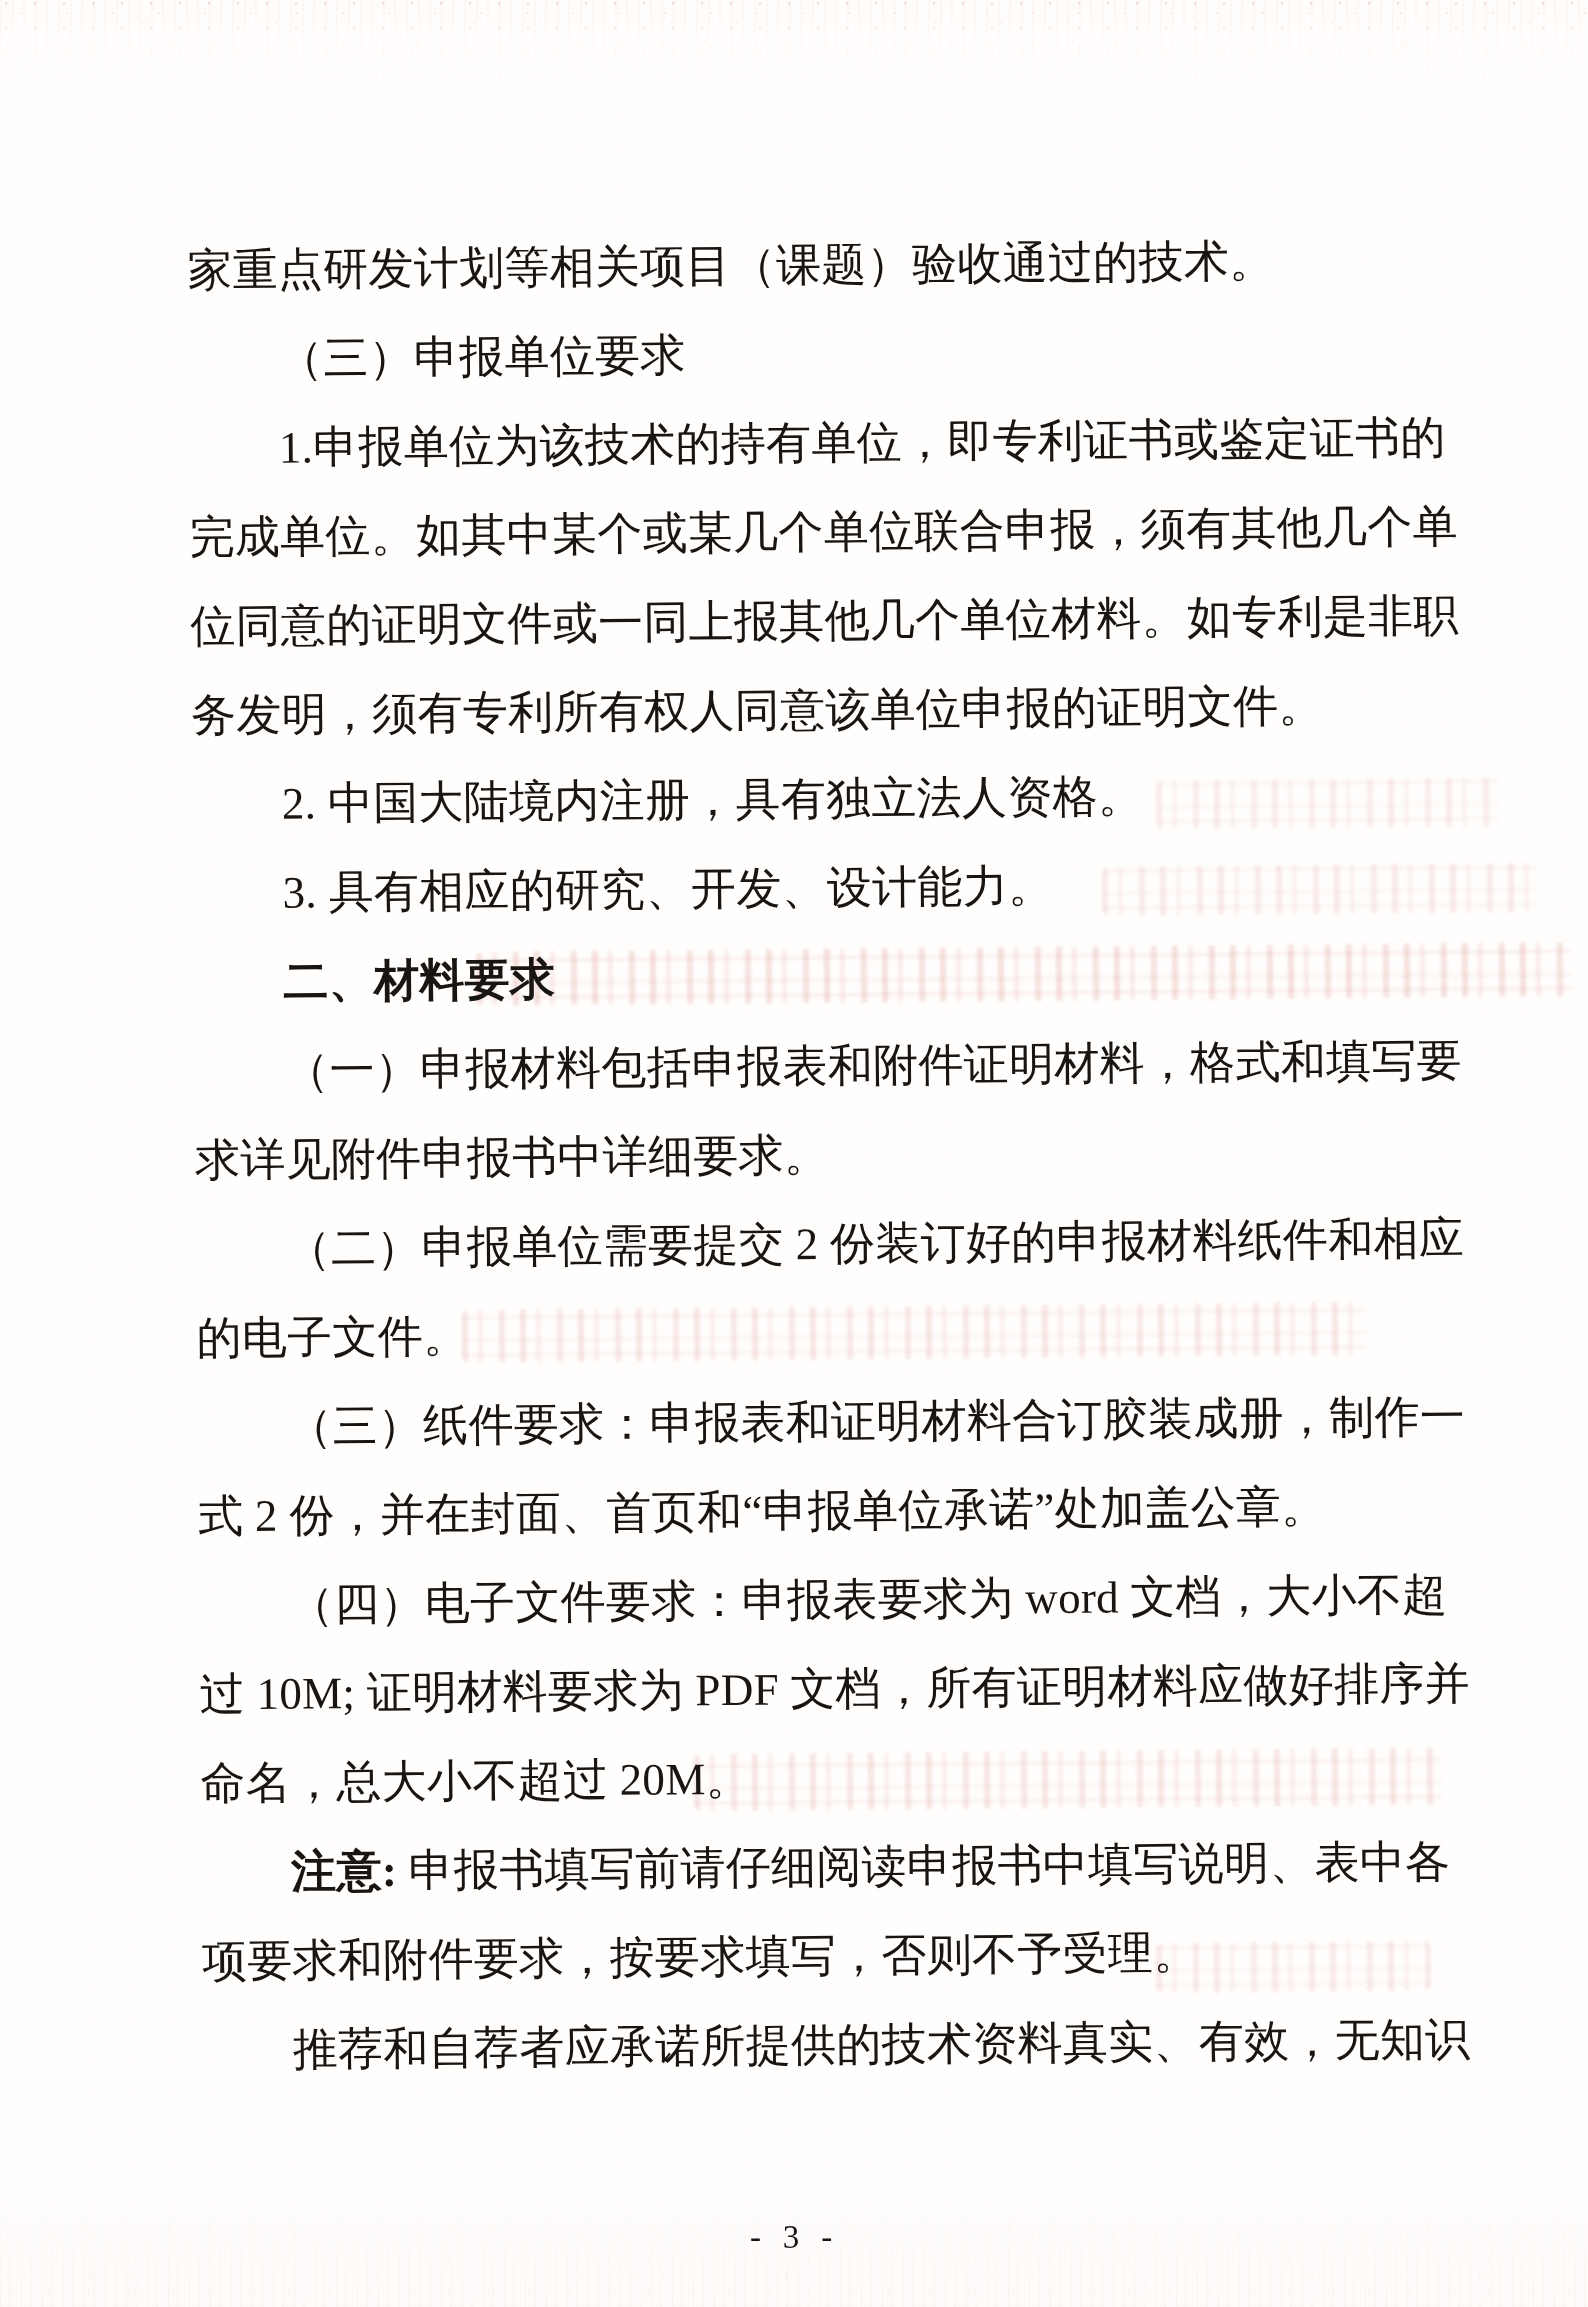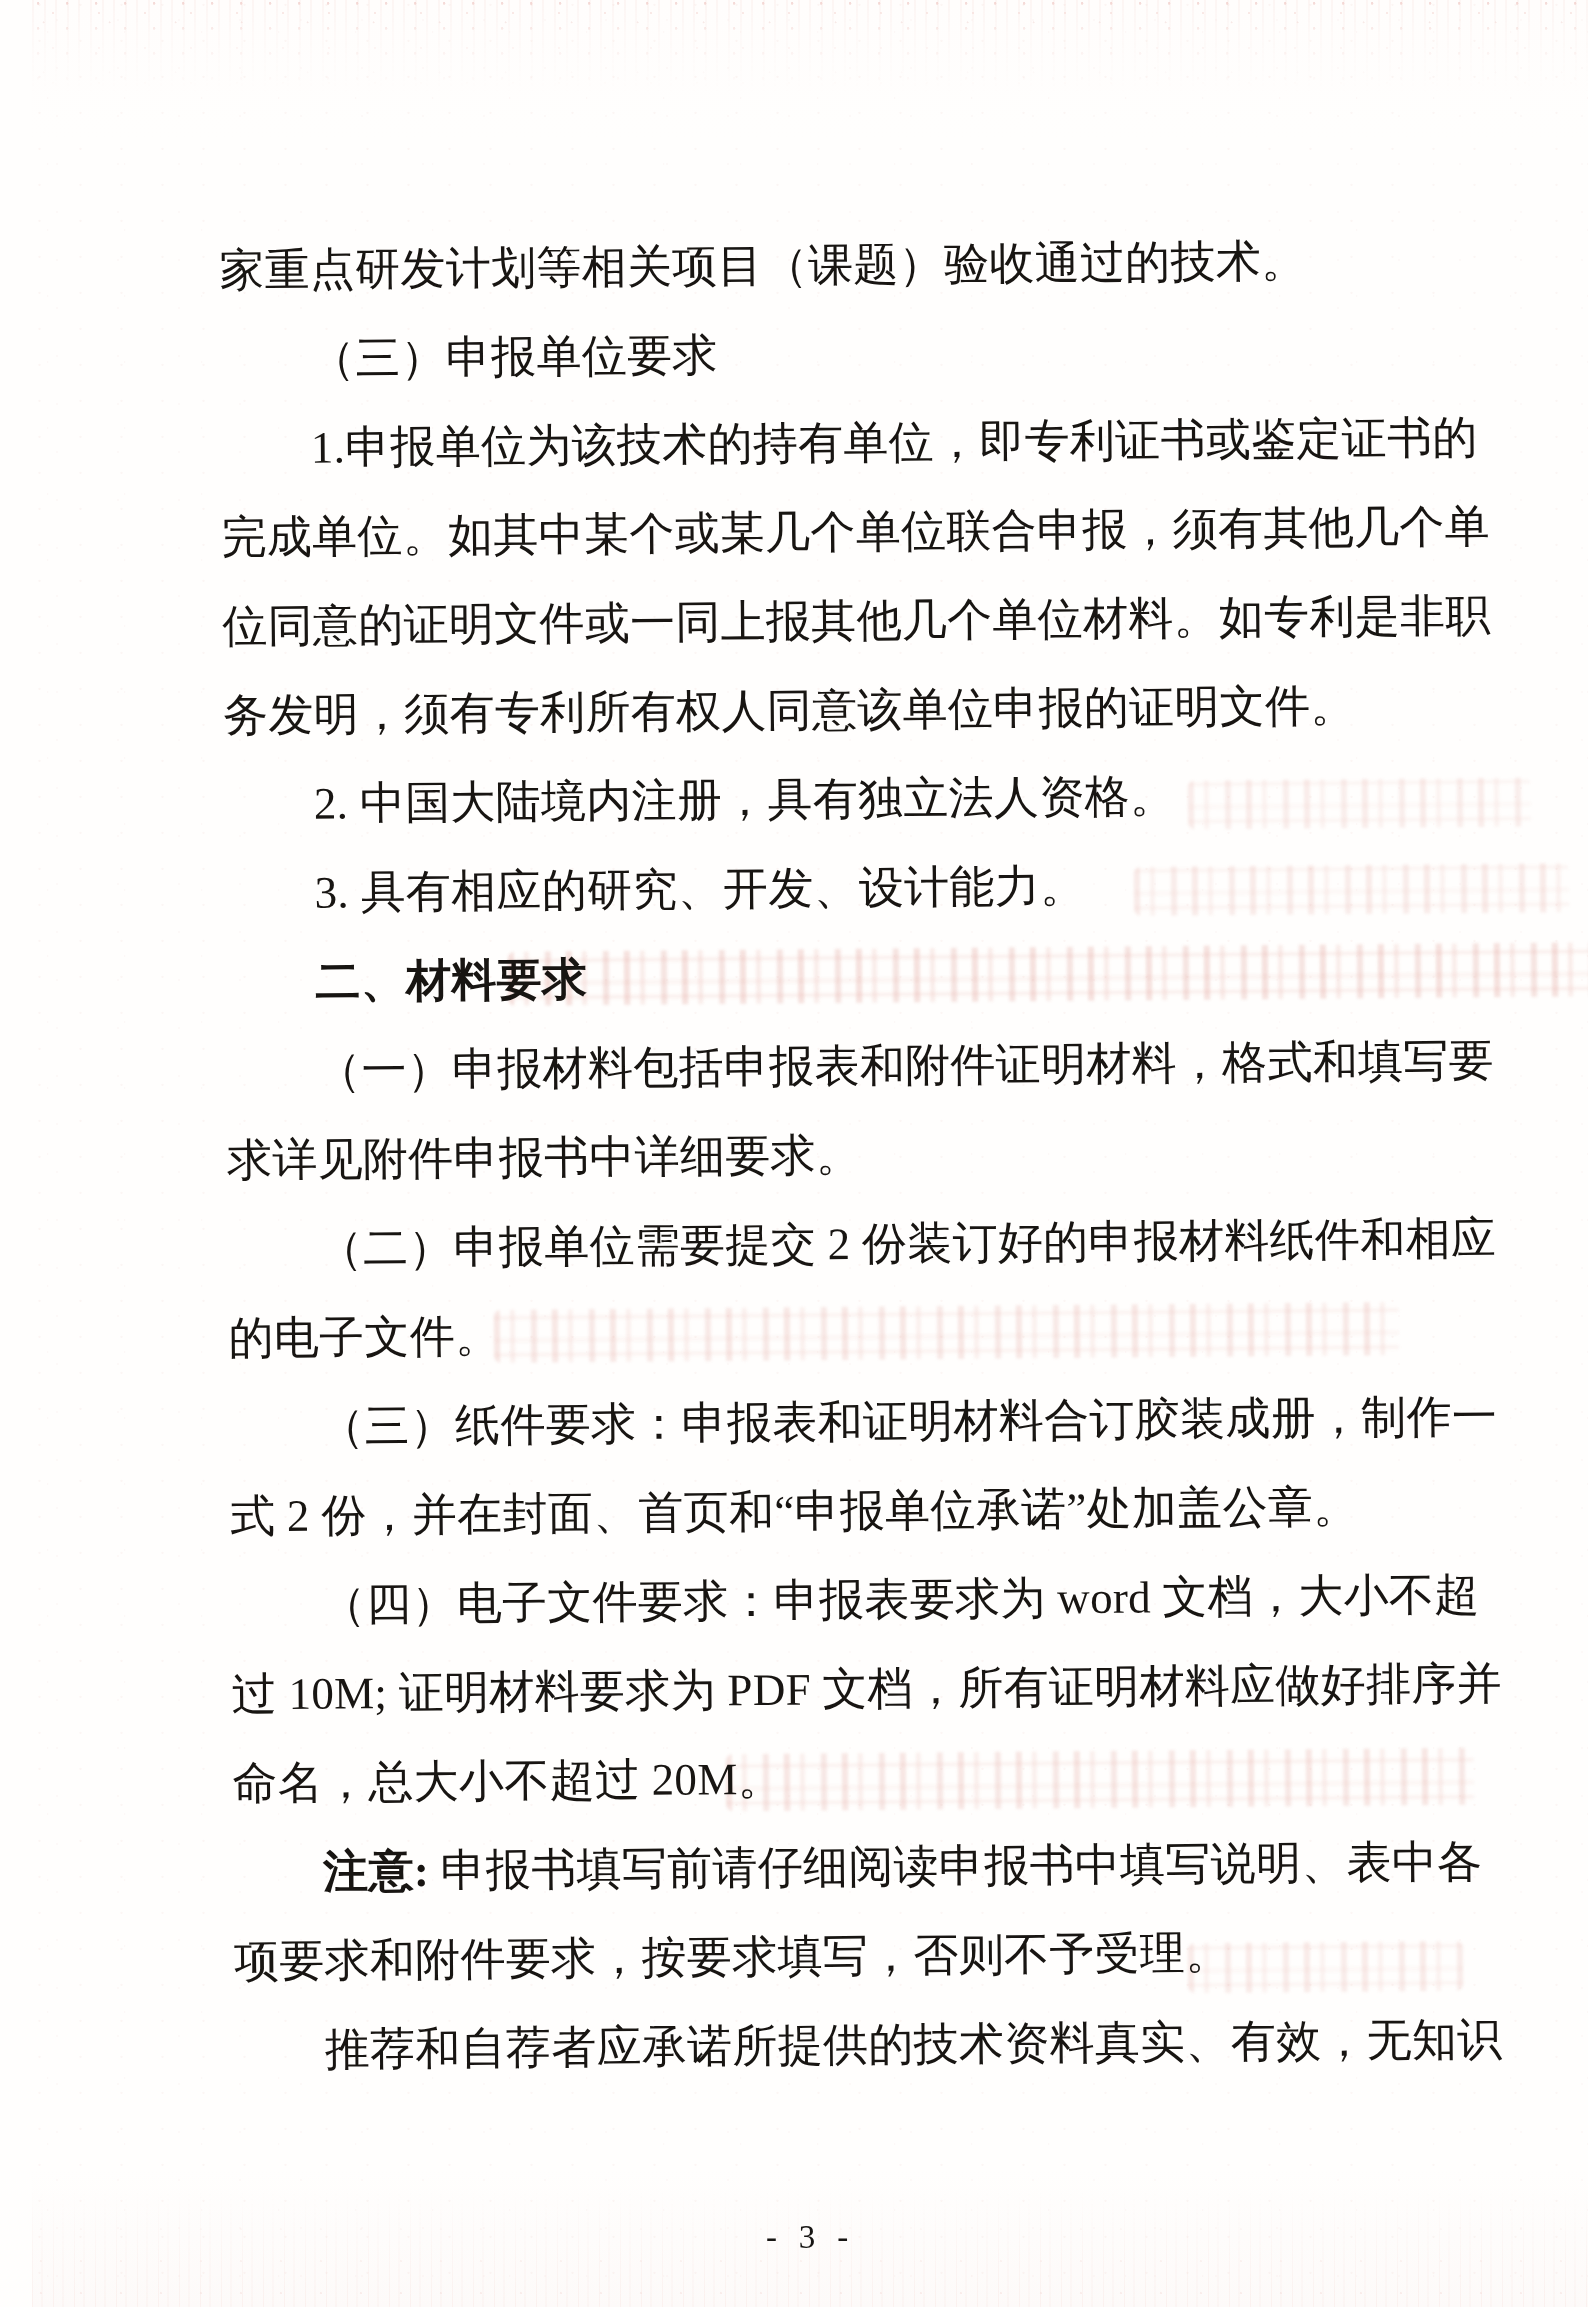--- a/index.html
+++ b/index.html
@@ -12,21 +12,20 @@
     background: #fffefd;
     overflow: hidden;
     position: relative;
     font-family: "Liberation Serif", "DejaVu Serif", serif;
   }
   .page {
     position: absolute;
     inset: 0;
     background:
       linear-gradient(180deg, #fffdfc 0%, #fffefd 6%, #fffefd 94%, #fdfaf9 100%);
-    margin-left: 32px;
   }
   
   .speckle {
     position: absolute;
     inset: 0;
     background-image:
       radial-gradient(circle at 7.5px 4.8px, rgba(222,160,150,0.5) 0 0.8px, transparent 1.4px),
       radial-gradient(circle at 25px 20px, rgba(230,180,170,0.4) 0 0.7px, transparent 1.2px),
       radial-gradient(circle at 15.6px 32px, rgba(210,150,140,0.35) 0 0.6px, transparent 1.1px);
     background-size: 41px 36px, 61px 48px, 77px 66px;

